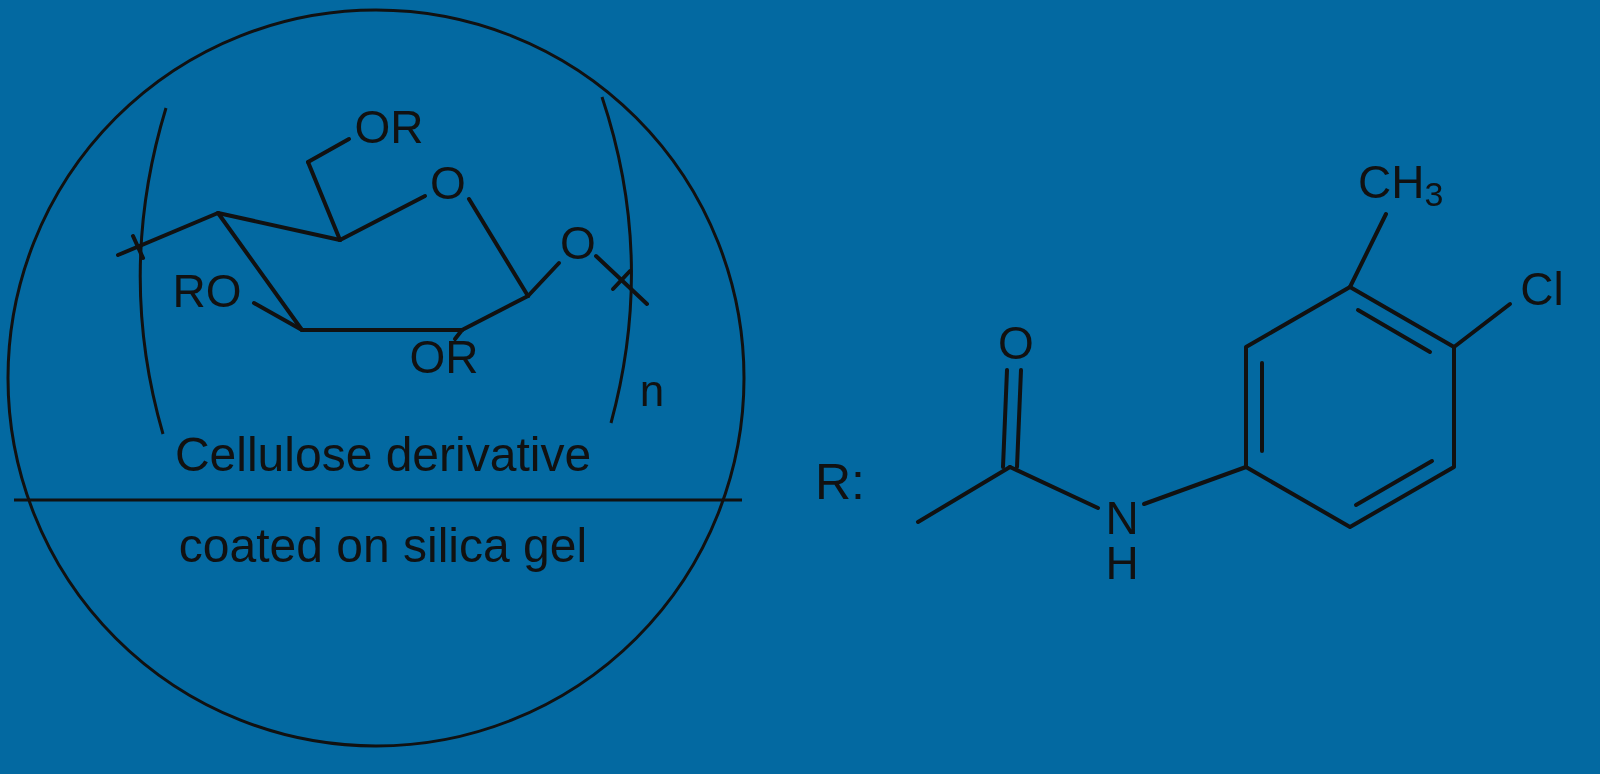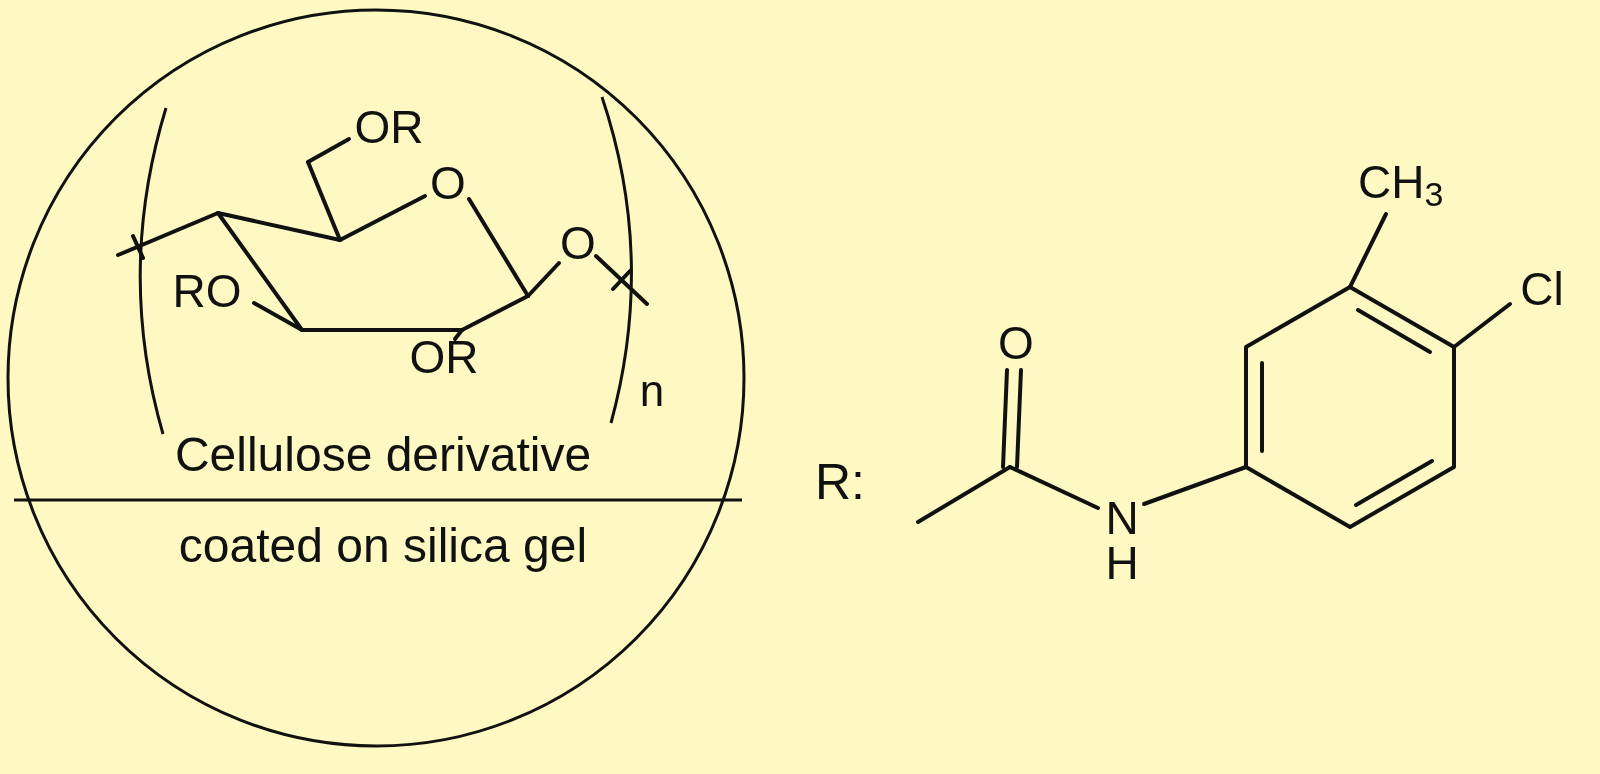--- a/index.html
+++ b/index.html
@@ -1,19 +1,19 @@
 <!DOCTYPE html>
 <html><head>
 <meta charset="utf-8">
 <style>
   html,body{margin:0;padding:0;background:#ffffff;}
   .canvas{
     position:relative;
     width:1600px;height:774px;
-    background:#fef9c3;
+    background:#0369a1;
     font-family:"Liberation Sans",sans-serif;
   }
   svg{display:block;}
   .bond{stroke:#111111;stroke-width:4;fill:none;stroke-linecap:round;stroke-linejoin:round;}
   .thin{stroke:#111111;stroke-width:3;fill:none;}
   .atom{fill:#111111;font-size:46px;font-family:"Liberation Sans",sans-serif;}
   .sub{font-size:34px;}
   .caption{fill:#111111;font-size:48px;font-family:"Liberation Sans",sans-serif;}
   .rlabel{fill:#111111;font-size:50px;font-family:"Liberation Sans",sans-serif;}
   .nsub{fill:#111111;font-size:44px;font-family:"Liberation Sans",sans-serif;}

